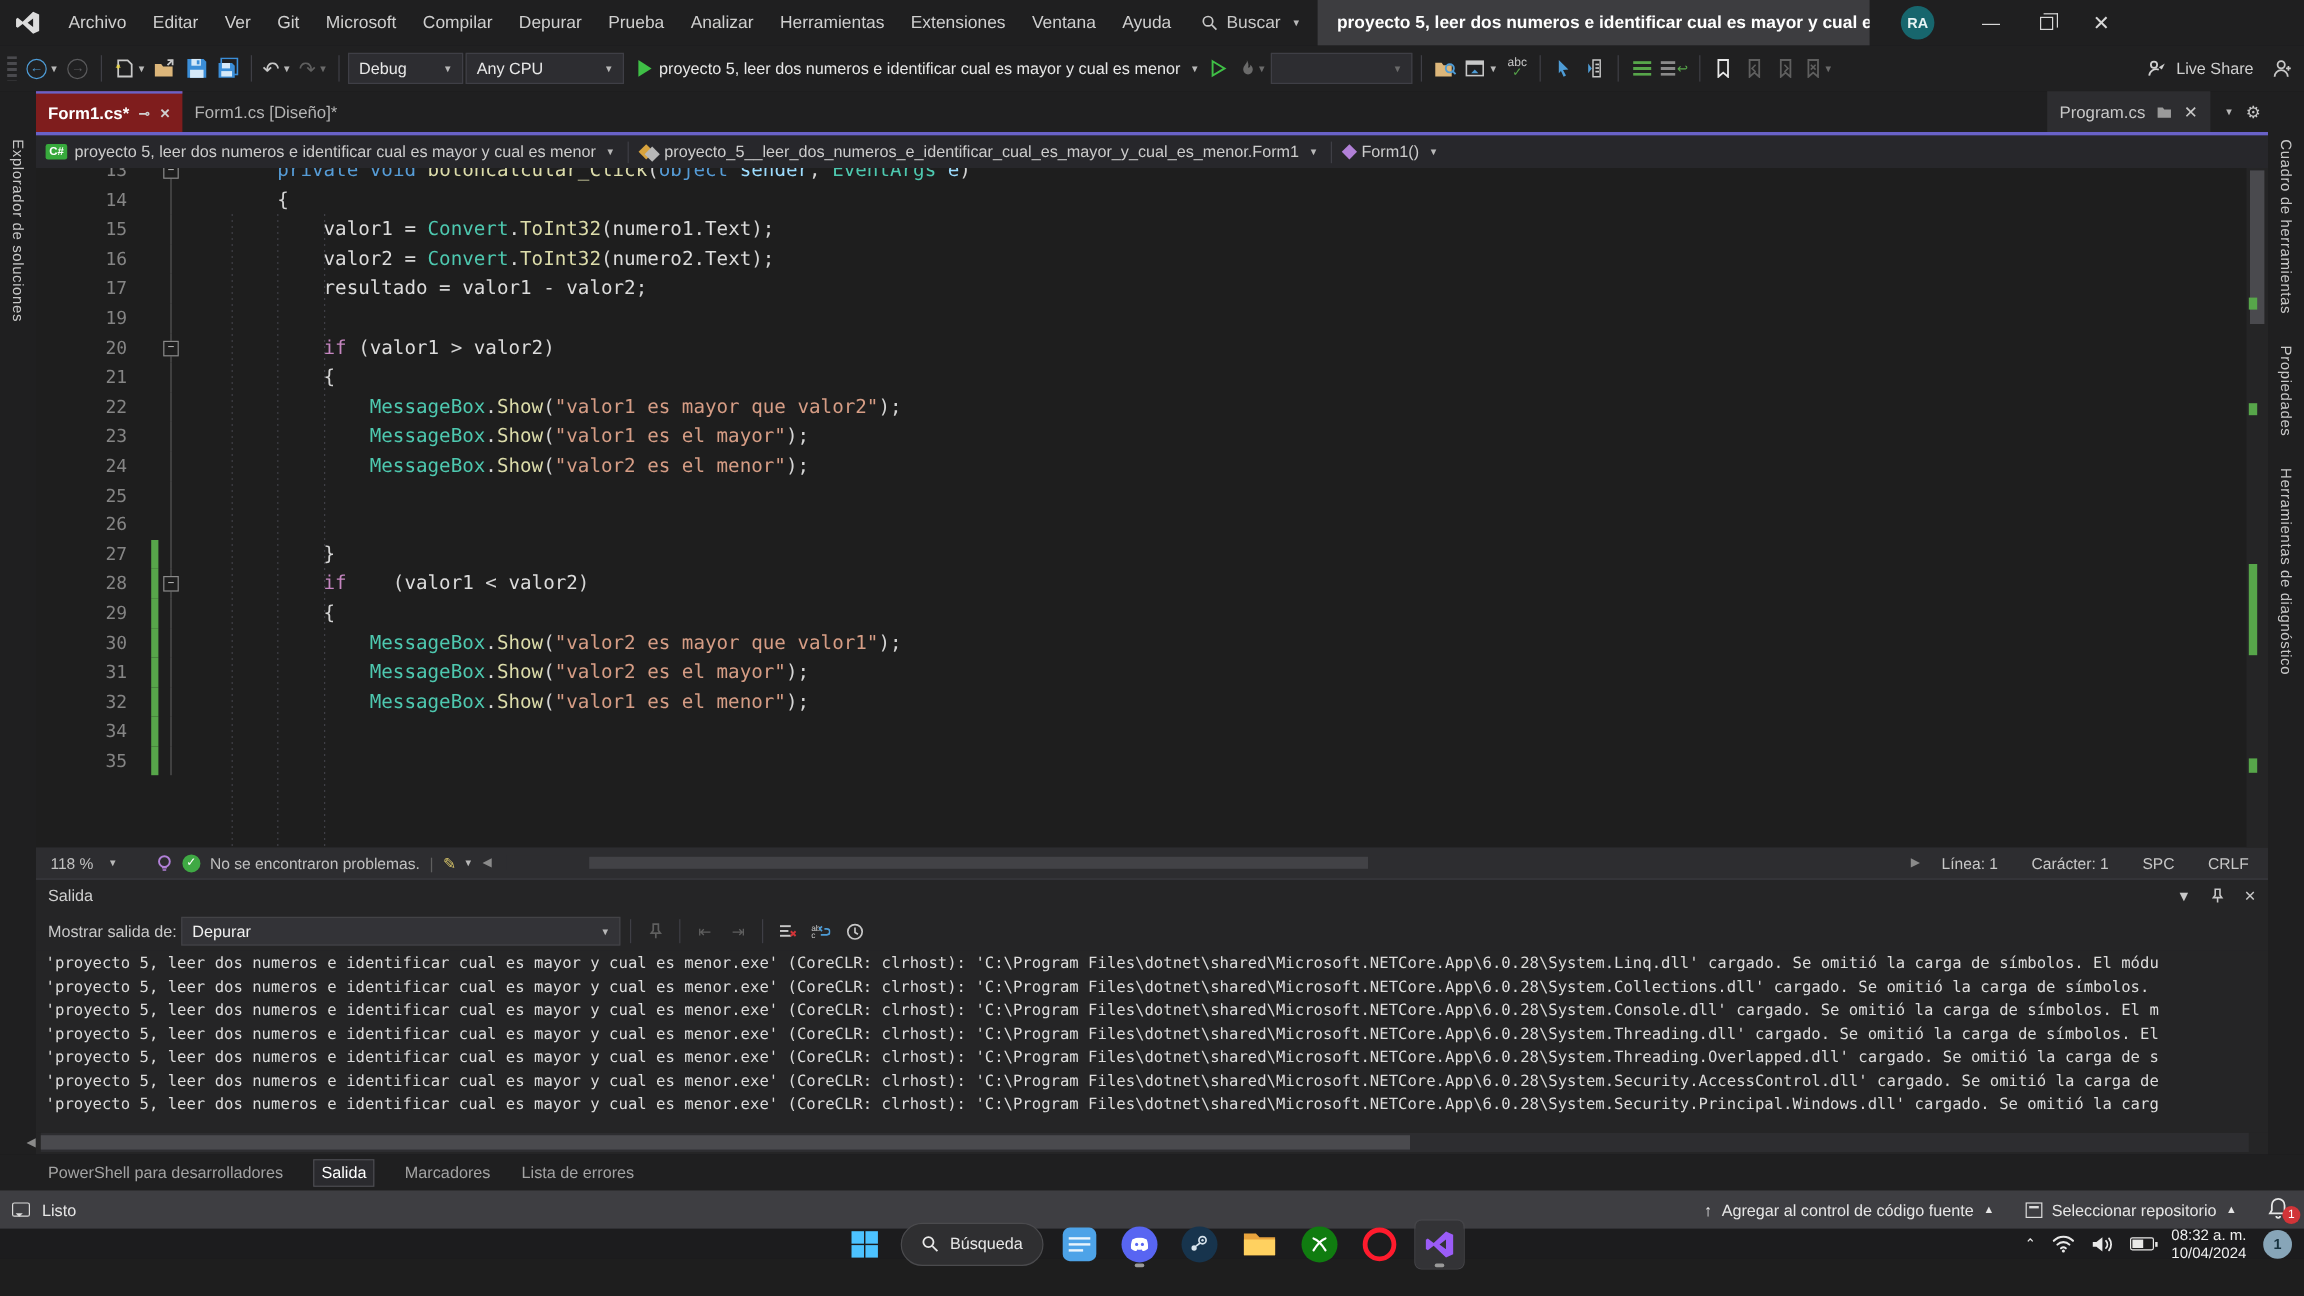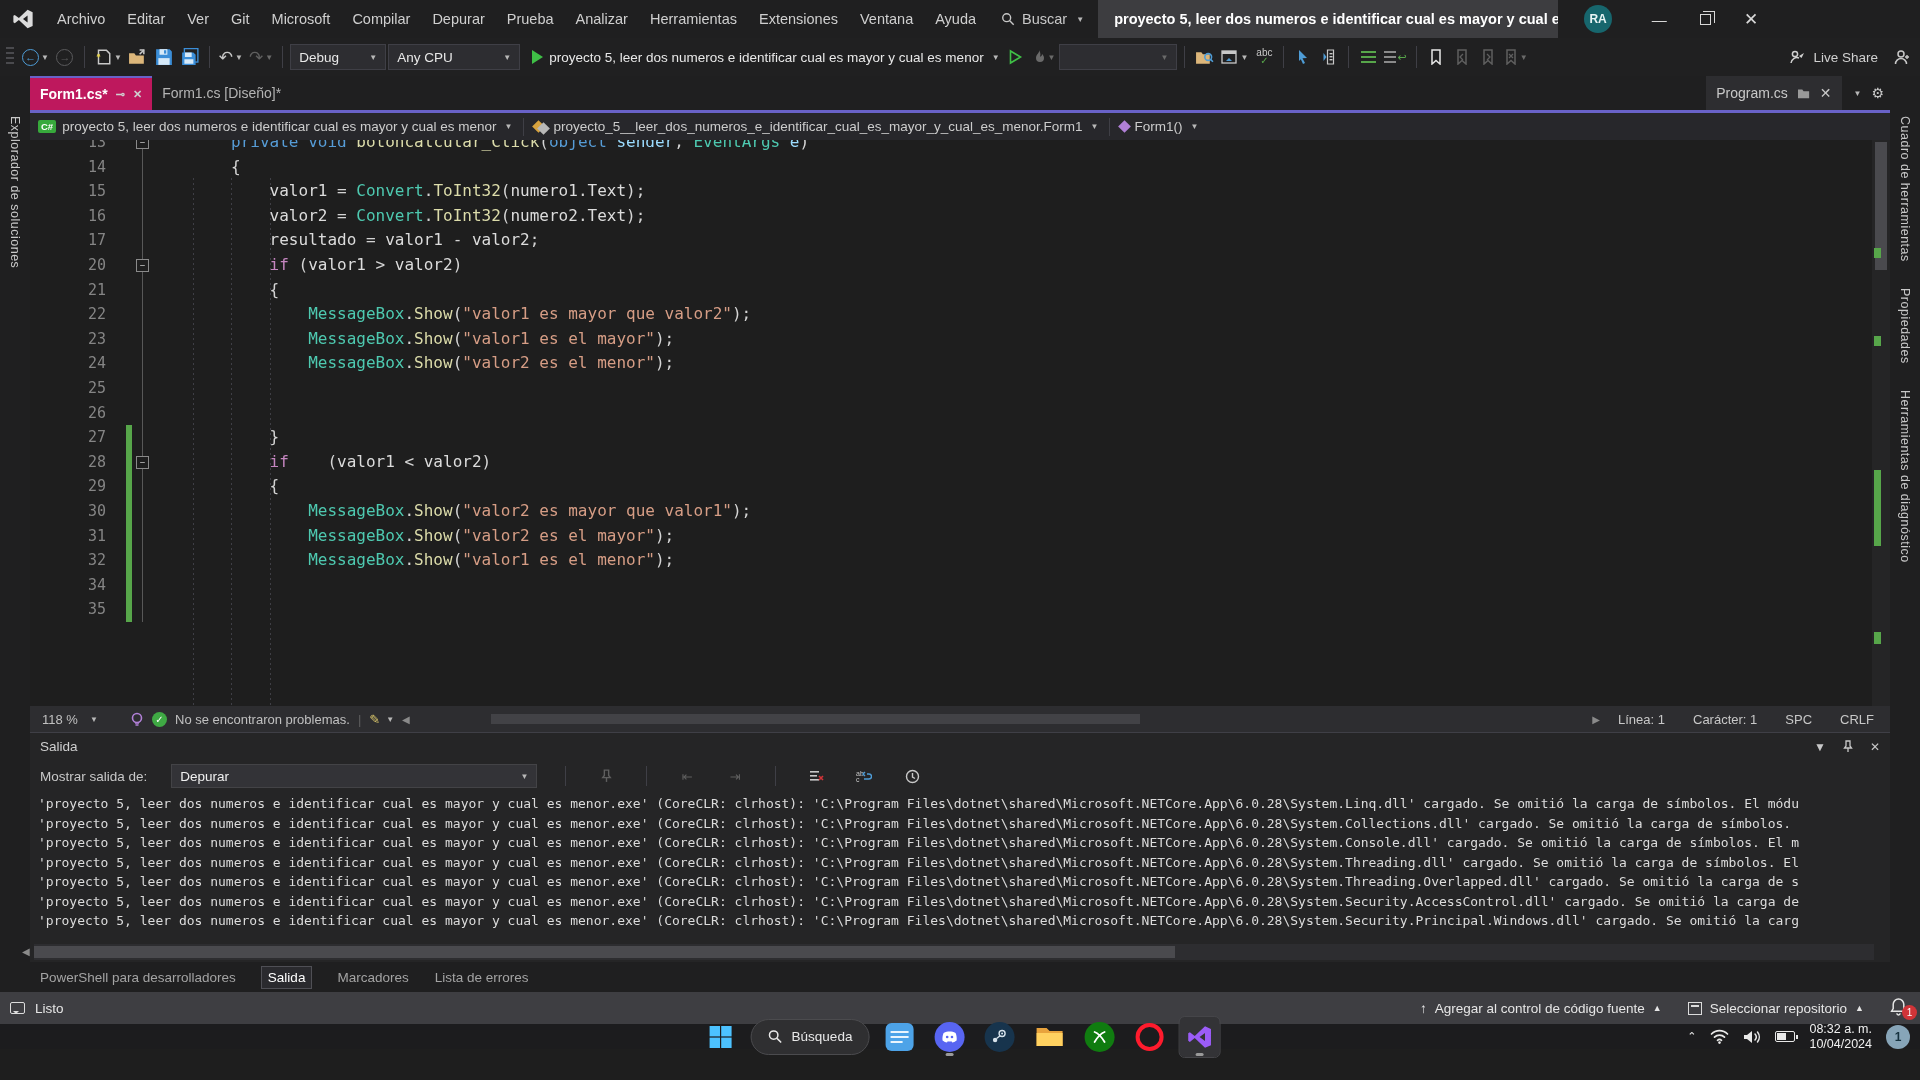--- a/index.html
+++ b/index.html
@@ -44,21 +44,21 @@
   .main { flex:0 0 auto; height:886px; display:flex; background:#1e1e1e; }
   .side-strip { width:30px; background:#1f1f20; position:relative; flex:0 0 auto; }
   .v-label { writing-mode:vertical-rl; transform:rotate(0deg); color:#c8c8c8; font-size:12.5px; letter-spacing:.5px; white-space:nowrap; }
   .side-strip.left .v-label { position:absolute; top:40px; left:8px; }
   .right-labels { display:flex; flex-direction:column; gap:26px; padding-top:40px; align-items:center; }
   .center { flex:1; display:flex; flex-direction:column; min-width:0; }
 
   
   .tabstrip { height:34px; background:#1f1f20; display:flex; align-items:stretch; }
   .doc-tab { display:flex; align-items:center; gap:8px; padding:0 10px; font-size:14px; color:#b4b4b4; position:relative; }
-  .doc-tab.active { background:#be185d; color:#fff; font-weight:bold; border-top:2px solid #6962c8; }
+  .doc-tab.active { background:#7f1d1d; color:#fff; font-weight:bold; border-top:2px solid #6962c8; }
   .doc-tab .tab-x, .doc-tab .tab-pin { font-size:11px; color:#cfcfcf; }
   .tab-right { margin-left:auto; display:flex; align-items:center; gap:10px; padding-right:6px; }
   .preview-tab { background:#2d2d30; color:#c8c8c8; font-size:14px; display:flex; align-items:center; gap:9px; padding:0 10px; height:100%; }
   .accent-line { height:3px; background:#6962c8; }
 
   
   .breadcrumb { height:27px; background:#27272b; display:flex; align-items:center; gap:6px; padding:0 8px; font-size:13.5px; color:#cccccc; }
   .bc-item { display:flex; align-items:center; gap:6px; white-space:nowrap; }
   .cs-badge { background:#37a93c; color:#fff; font-size:9.5px; font-weight:bold; padding:1px 3px; border-radius:2px; }
   .bc-sep { width:1px; height:18px; background:#3f3f46; margin:0 4px; }
@@ -91,21 +91,21 @@
   .ok-circle { width:15px; height:15px; border-radius:50%; background:#3fa944; color:#fff; font-size:10px;
     display:flex; align-items:center; justify-content:center; }
   .h-scroll { flex:1; height:12px; background:#2d2d30; position:relative; margin:0 4px; }
   .h-thumb { position:absolute; left:6%; width:56%; top:1px; height:10px; background:#424246; }
   .pos-item { padding:0 10px; color:#c8c8c8; }
 
   
   .output { flex:1; background:#252526; display:flex; flex-direction:column; border-top:1px solid #3f3f46; min-height:0; }
   .output-header { height:27px; display:flex; align-items:center; padding:0 10px; color:#cfcfcf; font-size:13.5px; }
   .output-header .hdr-icons { margin-left:auto; display:flex; gap:16px; color:#c8c8c8; font-size:12px; }
-  .output-tools { height:32px; display:flex; align-items:center; gap:24px; padding:0 10px; color:#c8c8c8; font-size:13.5px; }
+  .output-tools { height:32px; display:flex; align-items:center; gap:4px; padding:0 10px; color:#c8c8c8; font-size:13.5px; }
   .out-combo { width:366px; height:24px; background:#333337; border:1px solid #434346; color:#f0f0f0;
     display:flex; align-items:center; padding:0 8px; font-size:13.5px; }
   .out-combo .caret { margin-left:auto; }
   .ot-icon { width:24px; height:24px; display:flex; align-items:center; justify-content:center; color:#c8c8c8; font-size:13px; }
   .ot-icon.dim { color:#5f5f5f; }
   .output-text { flex:1; overflow:hidden; padding:2px 0 0 8px; background:#252526; }
   .out-line { font:13px/19.5px "DejaVu Sans Mono", monospace; color:#dcdcdc; white-space:pre; overflow:hidden; }
   .output-hscroll { height:16px; background:#2d2d30; position:relative; margin:0 16px 2px 4px; }
   .output-hscroll .h-thumb { height:12px; top:2px; left:0; width:62%; background:#4a4a4e; }
   .out-left-arrow { position:absolute; left:-12px; top:2px; color:#8a8a8a; font-size:10px; }
@@ -440,20 +440,26 @@
                 <span class="ln">16</span>
                 <span class="chg"></span>
                 <span class="outl ol"></span>
                 <span class="code-text"><span style="color: rgb(212, 212, 212);">            </span><span style="color: rgb(220, 220, 220);">valor2</span><span style="color: rgb(212, 212, 212);"> = </span><span style="color: rgb(78, 201, 176);">Convert</span><span style="color: rgb(212, 212, 212);">.</span><span style="color: rgb(220, 220, 170);">ToInt32</span><span style="color: rgb(212, 212, 212);">(</span><span style="color: rgb(220, 220, 220);">numero2</span><span style="color: rgb(212, 212, 212);">.</span><span style="color: rgb(220, 220, 220);">Text</span><span style="color: rgb(212, 212, 212);">);</span></span>
               </div>
               <div class="code-line">
                 <span class="ln">17</span>
                 <span class="chg"></span>
                 <span class="outl ol"></span>
                 <span class="code-text"><span style="color: rgb(212, 212, 212);">            </span><span style="color: rgb(220, 220, 220);">resultado</span><span style="color: rgb(212, 212, 212);"> = </span><span style="color: rgb(220, 220, 220);">valor1</span><span style="color: rgb(212, 212, 212);"> - </span><span style="color: rgb(220, 220, 220);">valor2</span><span style="color: rgb(212, 212, 212);">;</span></span>
+              </div>
+              <div class="code-line">
+                <span class="ln">19</span>
+                <span class="chg"></span>
+                <span class="outl ol"></span>
+                <span class="code-text"></span>
               </div>
               <div class="code-line">
                 <span class="ln">20</span>
                 <span class="chg"></span>
                 <span class="outl ol">
                   <span class="fold-box">−</span>
                 </span>
                 <span class="code-text"><span style="color: rgb(212, 212, 212);">            </span><span style="color: rgb(197, 134, 192);">if</span><span style="color: rgb(212, 212, 212);"> (</span><span style="color: rgb(220, 220, 220);">valor1</span><span style="color: rgb(212, 212, 212);"> &gt; </span><span style="color: rgb(220, 220, 220);">valor2</span><span style="color: rgb(212, 212, 212);">)</span></span>
               </div>
               <div class="code-line">

